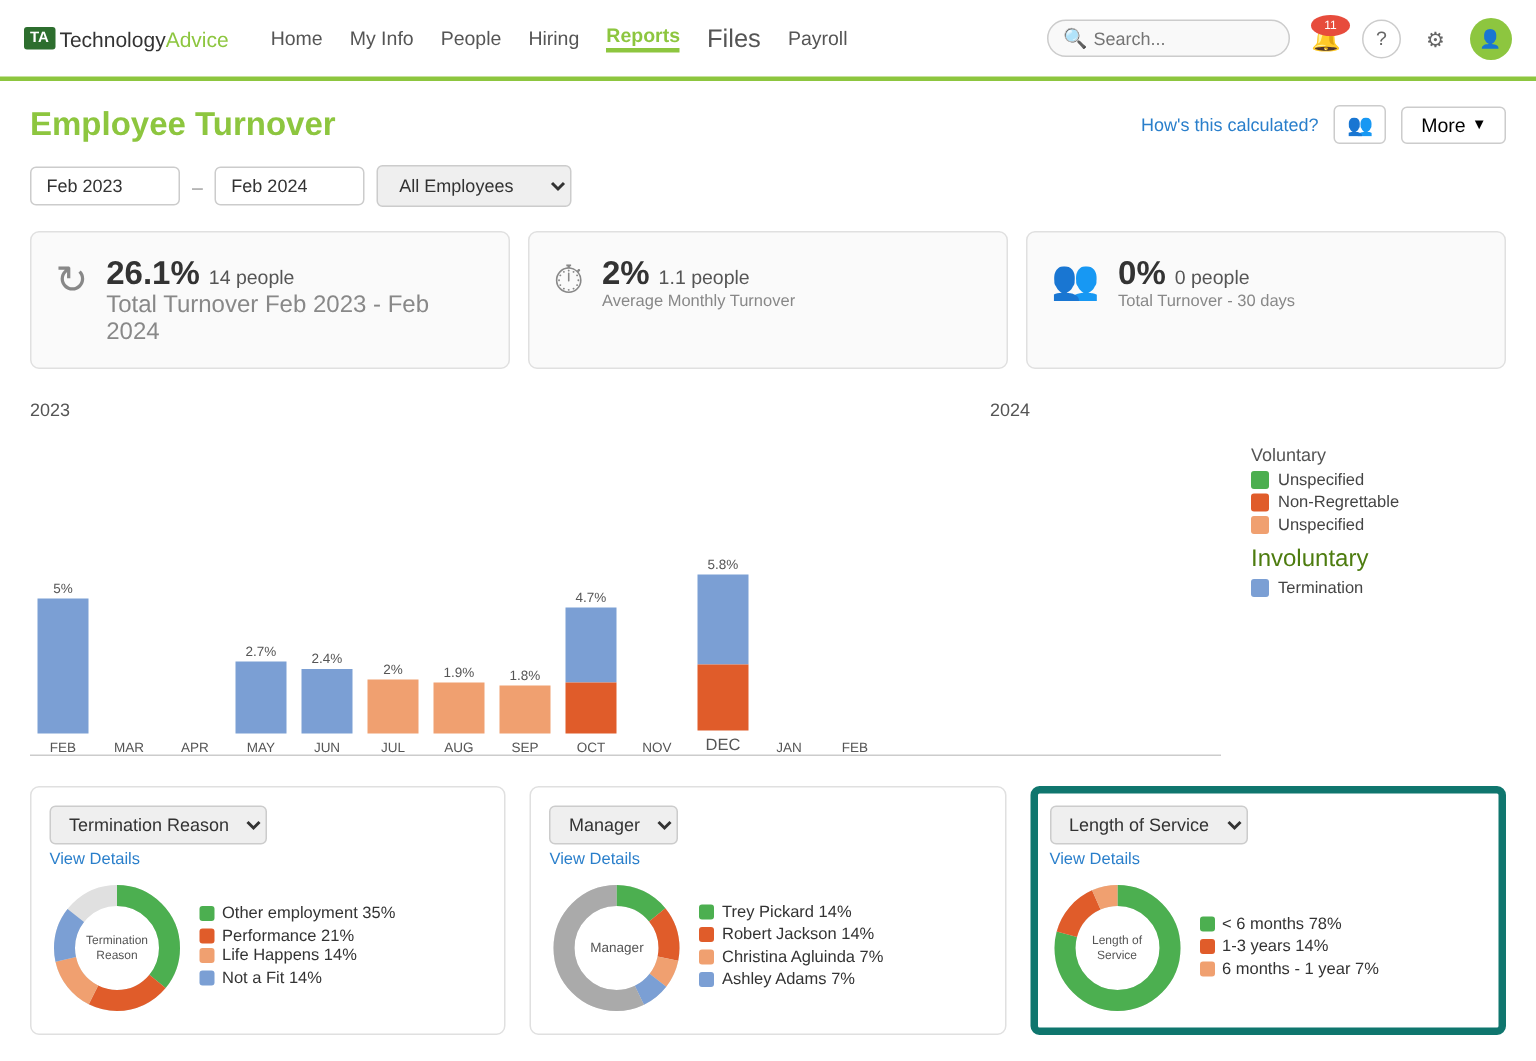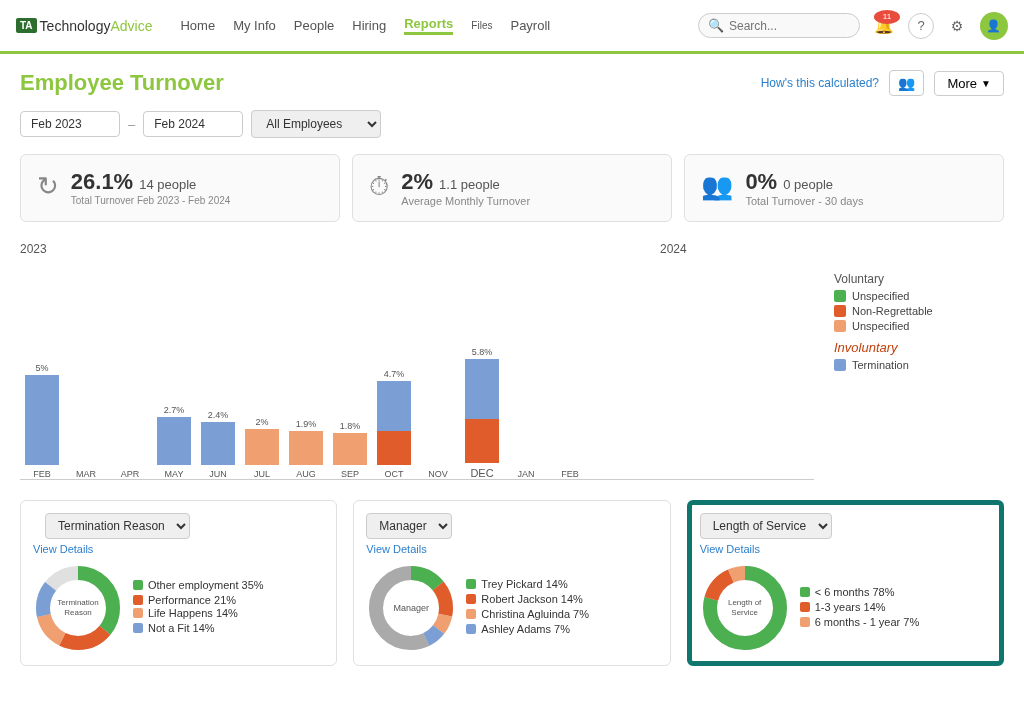--- a/index.html
+++ b/index.html
@@ -12,21 +12,21 @@
   <div style="display:flex;align-items:center;margin-right:28px;cursor:pointer;">
     <span style="background:#2d6e2e;color:#fff;font-size:10px;font-weight:bold;padding:2px 4px;border-radius:2px;margin-right:3px;">TA</span>
     <span style="font-size:14px;font-weight:normal;"><span style="color:#333;">Technology</span><span style="color:#8dc63f;">Advice</span></span>
   </div>
   <div style="display:flex;gap:18px;align-items:center;">
     <a href="#" style="text-decoration:none;color:#555;font-size:13px;">Home</a>
     <a href="#" style="text-decoration:none;color:#555;font-size:13px;">My Info</a>
     <a href="#" style="text-decoration:none;color:#555;font-size:13px;">People</a>
     <a href="#" style="text-decoration:none;color:#555;font-size:13px;">Hiring</a>
     <a href="#" style="text-decoration:none;color:#8dc63f;font-size:13px;font-weight:bold;border-bottom:3px solid #8dc63f;padding-bottom:1px;">Reports</a>
-    <a href="#" style="text-decoration:none;color:#555;font-size:10px;">Files</a>
+    <a href="#" style="text-decoration:none;color:#555;font-size:17px;">Files</a>
     <a href="#" style="text-decoration:none;color:#555;font-size:13px;">Payroll</a>
   </div>
   <div style="display:flex;align-items:center;gap:10px;margin-left:auto;">
     <div style="display:flex;align-items:center;border:1px solid #ccc;border-radius:20px;padding:4px 10px;background:#f9f9f9;">
       <span style="color:#999;margin-right:4px;">🔍</span>
       <input type="text" placeholder="Search..." style="border: none; background: transparent; outline: none; font-size: 12px; width: 120px;">
     </div>
     <div style="position:relative;width:28px;height:28px;display:flex;align-items:center;justify-content:center;cursor:pointer;">
       <span style="font-size:16px;">🔔</span>
       <span style="position:absolute;top:-2px;right:-2px;background:#e74c3c;color:#fff;border-radius:50%;width:26px;height:14px;font-size:8px;display:flex;align-items:center;justify-content:center;">11</span>
@@ -62,21 +62,21 @@
 
   <div style="display:flex;gap:12px;margin-bottom:20px;">
 
     <div style="flex:1;border:1px solid #e0e0e0;border-radius:6px;padding:14px 16px;display:flex;align-items:flex-start;gap:12px;background:#fafafa;">
       <span style="font-size:26px;color:#888;margin-top:2px;">↻</span>
       <div>
         <div style="display:flex;align-items:baseline;gap:6px;">
           <span style="font-size:22px;font-weight:bold;color:#333;">26.1%</span>
           <span style="font-size:13px;color:#555;">14 people</span>
         </div>
-        <div style="font-size:10px;color:#888;">Total Turnover Feb 2023 - Feb 2024</div>
+        <div style="font-size:16px;color:#888;">Total Turnover Feb 2023 - Feb 2024</div>
       </div>
     </div>
 
     <div style="flex:1;border:1px solid #e0e0e0;border-radius:6px;padding:14px 16px;display:flex;align-items:flex-start;gap:12px;background:#fafafa;">
       <span style="font-size:26px;color:#888;margin-top:2px;">⏱</span>
       <div>
         <div style="display:flex;align-items:baseline;gap:6px;">
           <span style="font-size:22px;font-weight:bold;color:#333;">2%</span>
           <span style="font-size:13px;color:#555;">1.1 people</span>
         </div>
@@ -211,32 +211,32 @@
         <span>Unspecified</span>
       </div>
       <div style="display:flex;align-items:center;gap:6px;font-size:11px;color:#444;margin-bottom:3px;">
         <div style="width:12px;height:12px;background:#e05c2a;border-radius:2px;"></div>
         <span>Non-Regrettable</span>
       </div>
       <div style="display:flex;align-items:center;gap:6px;font-size:11px;color:#444;margin-bottom:8px;">
         <div style="width:12px;height:12px;background:#f0a070;border-radius:2px;"></div>
         <span>Unspecified</span>
       </div>
-      <div style="font-size:13px;color:#c2410c;margin-bottom:4px;font-style:italic;">Involuntary</div>
+      <div style="font-size:16px;color:#4d7c0f;margin-bottom:4px;">Involuntary</div>
       <div style="display:flex;align-items:center;gap:6px;font-size:11px;color:#444;">
         <div style="width:12px;height:12px;background:#7b9fd4;border-radius:2px;"></div>
         <span>Termination</span>
       </div>
     </div>
   </div>
 
   <div style="display:flex;gap:16px;">
 
     <div style="flex:1;border:1px solid #e0e0e0;border-radius:6px;padding:12px;">
-      <div style="display:flex;align-items:flex-start;justify-content:space-between;margin-bottom:4px;margin-left:12px;">
+      <div style="display:flex;align-items:flex-start;justify-content:space-between;margin-bottom:4px;">
         <select style="border:1px solid #ccc;border-radius:4px;padding:4px 8px;font-size:12px;color:#333;cursor:pointer;">
           <option>Termination Reason</option>
         </select>
       </div>
       <a href="#" style="color:#2a7fcb;font-size:11px;text-decoration:none;display:block;margin-bottom:8px;">View Details</a>
       <div style="display:flex;align-items:center;gap:10px;">
         <div style="position:relative;width:90px;height:90px;flex-shrink:0;">
           <svg width="90" height="90" viewBox="0 0 90 90">
             <circle cx="45" cy="45" r="35" fill="none" stroke="#e0e0e0" stroke-width="14"></circle>
             <circle cx="45" cy="45" r="35" fill="none" stroke="#4caf50" stroke-width="14" stroke-dasharray="79 141" stroke-dashoffset="0" transform="rotate(-90 45 45)"></circle>

